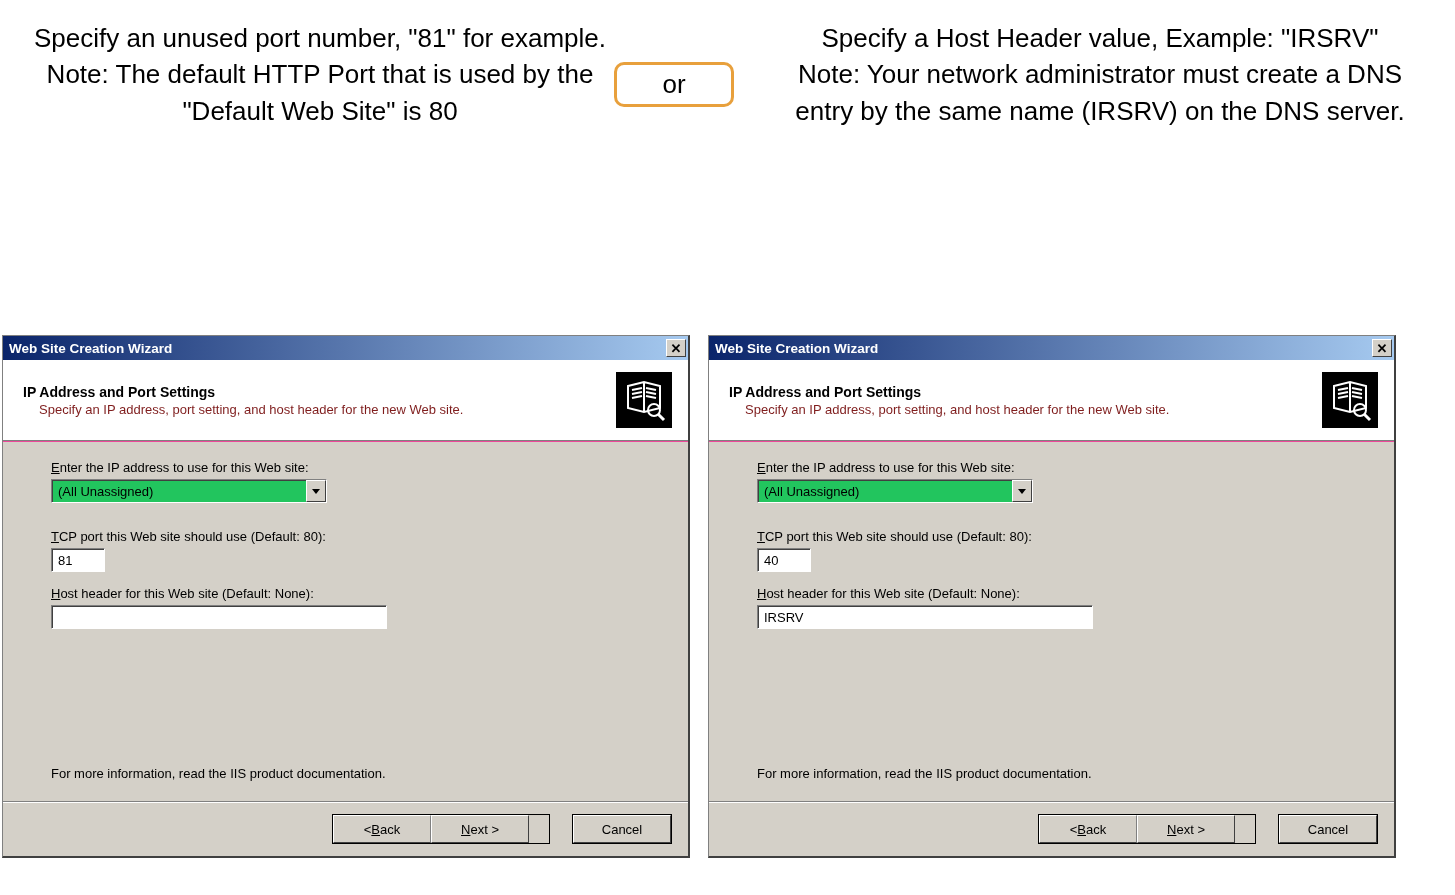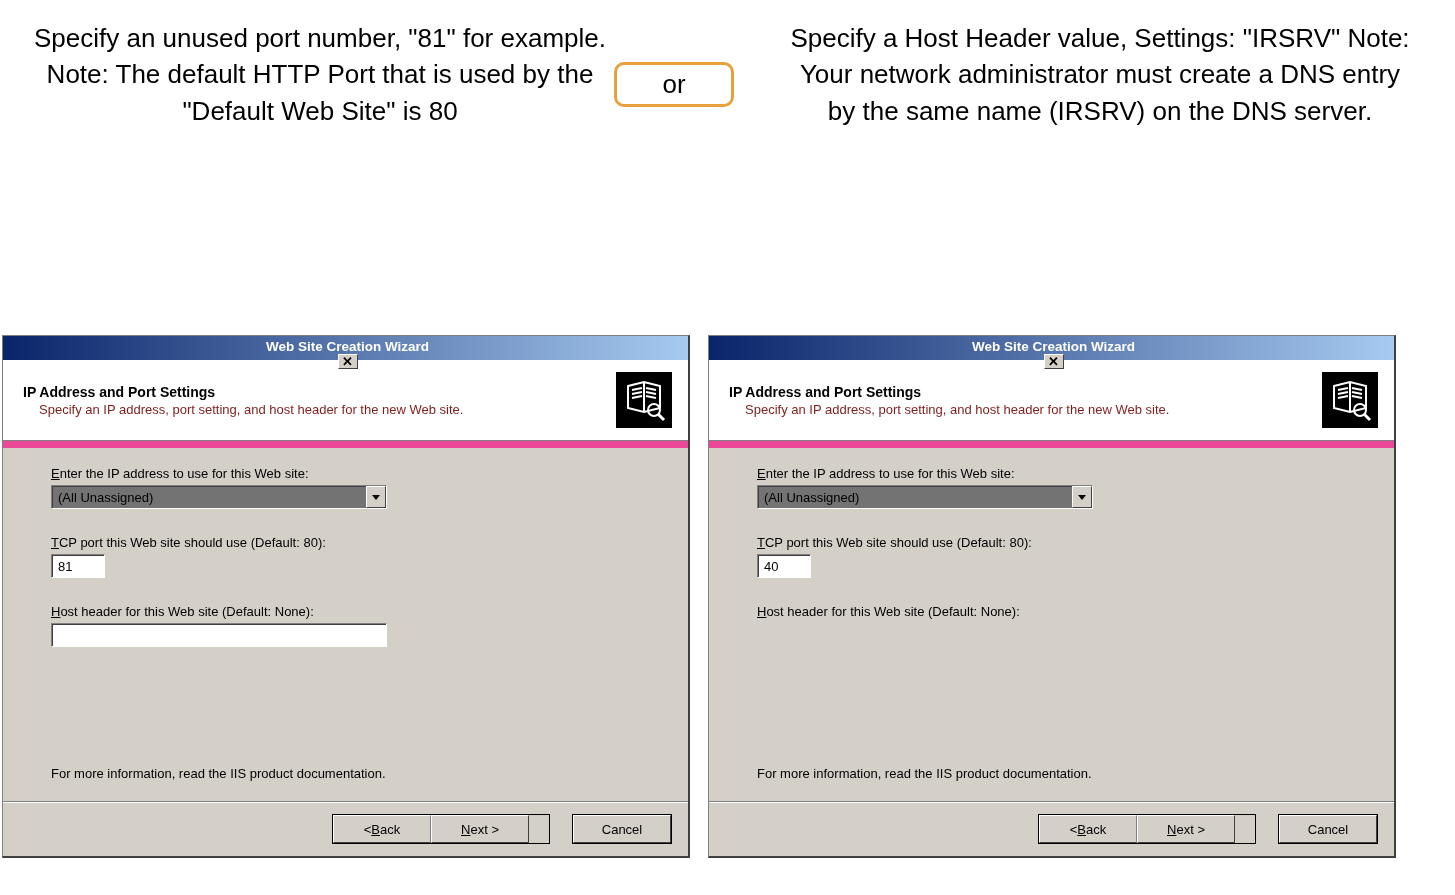--- a/index.html
+++ b/index.html
@@ -60,21 +60,20 @@
     .titlebar {
       background: linear-gradient(to right, #0a246a, #a6caf0);
       color: #ffffff;
       padding: 3px 2px 3px 6px;
       font-weight: bold;
       font-size: 13.5px;
       display: flex;
       justify-content: space-between;
       align-items: center;
       height: 24px;
-      flex-direction: column;
     }
     .close-btn {
       width: 20px;
       height: 18px;
       background: #d4d0c8;
       border: 1px solid #fff;
       border-right-color: #404040;
       border-bottom-color: #404040;
       color: #000;
       display: flex;
@@ -111,41 +110,41 @@
       height: 56px;
       background: #000000;
       display: flex;
       align-items: center;
       justify-content: center;
     }
     .wizard-icon svg { fill: #fff; }
     .body-panel {
       background: #d4d0c8;
       padding: 18px 40px 20px 48px;
-      border-top: 7px solid #ec4899;
+      border-top: 1px solid #ec4899;
       min-height: 360px;
       position: relative;
     }
     .field-label {
       font-size: 13px;
       color: #000;
       margin-bottom: 4px;
       display: block;
     }
     .uline { text-decoration: underline; }
     .combobox {
       border: 1px solid #808080;
-      background: #737373;
+      background: #22c55e;
       border-right-color: #fff;
       border-bottom-color: #fff;
       box-shadow: inset 1px 1px 0 #404040;
       height: 24px;
       display: flex;
       align-items: stretch;
-      width: 336px;
+      width: 276px;
       margin-bottom: 26px;
     }
     .combo-text {
       flex: 1;
       padding: 2px 6px;
       font-size: 13px;
       display: flex;
       align-items: center;
     }
     .combo-arrow {
@@ -165,21 +164,21 @@
       background: #fff;
       border-right-color: #fff;
       border-bottom-color: #fff;
       box-shadow: inset 1px 1px 0 #404040;
       height: 24px;
       padding: 2px 6px;
       font-size: 13px;
       display: flex;
       align-items: center;
     }
-    .input-port { width: 54px; margin-bottom: 26px; }
+    .input-port { width: 54px; margin-bottom: 14px; }
     .input-host { width: 336px; }
     .footer-note {
       position: absolute;
       bottom: 20px;
       left: 48px;
       font-size: 13px;
       color: #000;
     }
     .button-bar {
       border-top: 1px solid #808080;
@@ -219,21 +218,21 @@
 <div class="annotation annotation-left">
   <span>Specify an unused port number, "81" for example.
 Note: The default HTTP Port that is used by the "Default Web Site" is 80</span>
 </div>
 
 <div class="or-badge">
   <span>or</span>
 </div>
 
 <div class="annotation annotation-right">
-  <span>Specify a Host Header value, Settings: "IRSRV"
+  <span>Specify a Host Header value, Example: "IRSRV"
 Note: Your network administrator must create a DNS entry by the same name (IRSRV) on the DNS server.</span>
 </div>
 
 <div class="windows-area">
 
   <div class="window">
     <div class="titlebar">
       <span>Web Site Creation Wizard</span>
       <div class="close-btn">
         <span>✕</span>
@@ -325,20 +324,23 @@
             </svg>
         </div>
       </div>
 
       <label class="field-label"><span class="uline">T</span><span>CP port this Web site should use (Default: 80):</span></label>
       <div class="text-input input-port">
           <span>40</span>
         </div>
 
       <label class="field-label"><span class="uline">H</span><span>ost header for this Web site (Default: None):</span></label>
+      <div class="text-input input-host">
+          <span>IRSRV</span>
+        </div>
 
       <div class="footer-note">For more information, read the IIS product documentation.</div>
     </div>
     <div class="button-bar">
       <div class="btn-group">
         <div class="wbtn wbtn-back">
             <span>&lt; </span>
             <span class="uline">B</span>
             <span>ack</span>
           </div>

